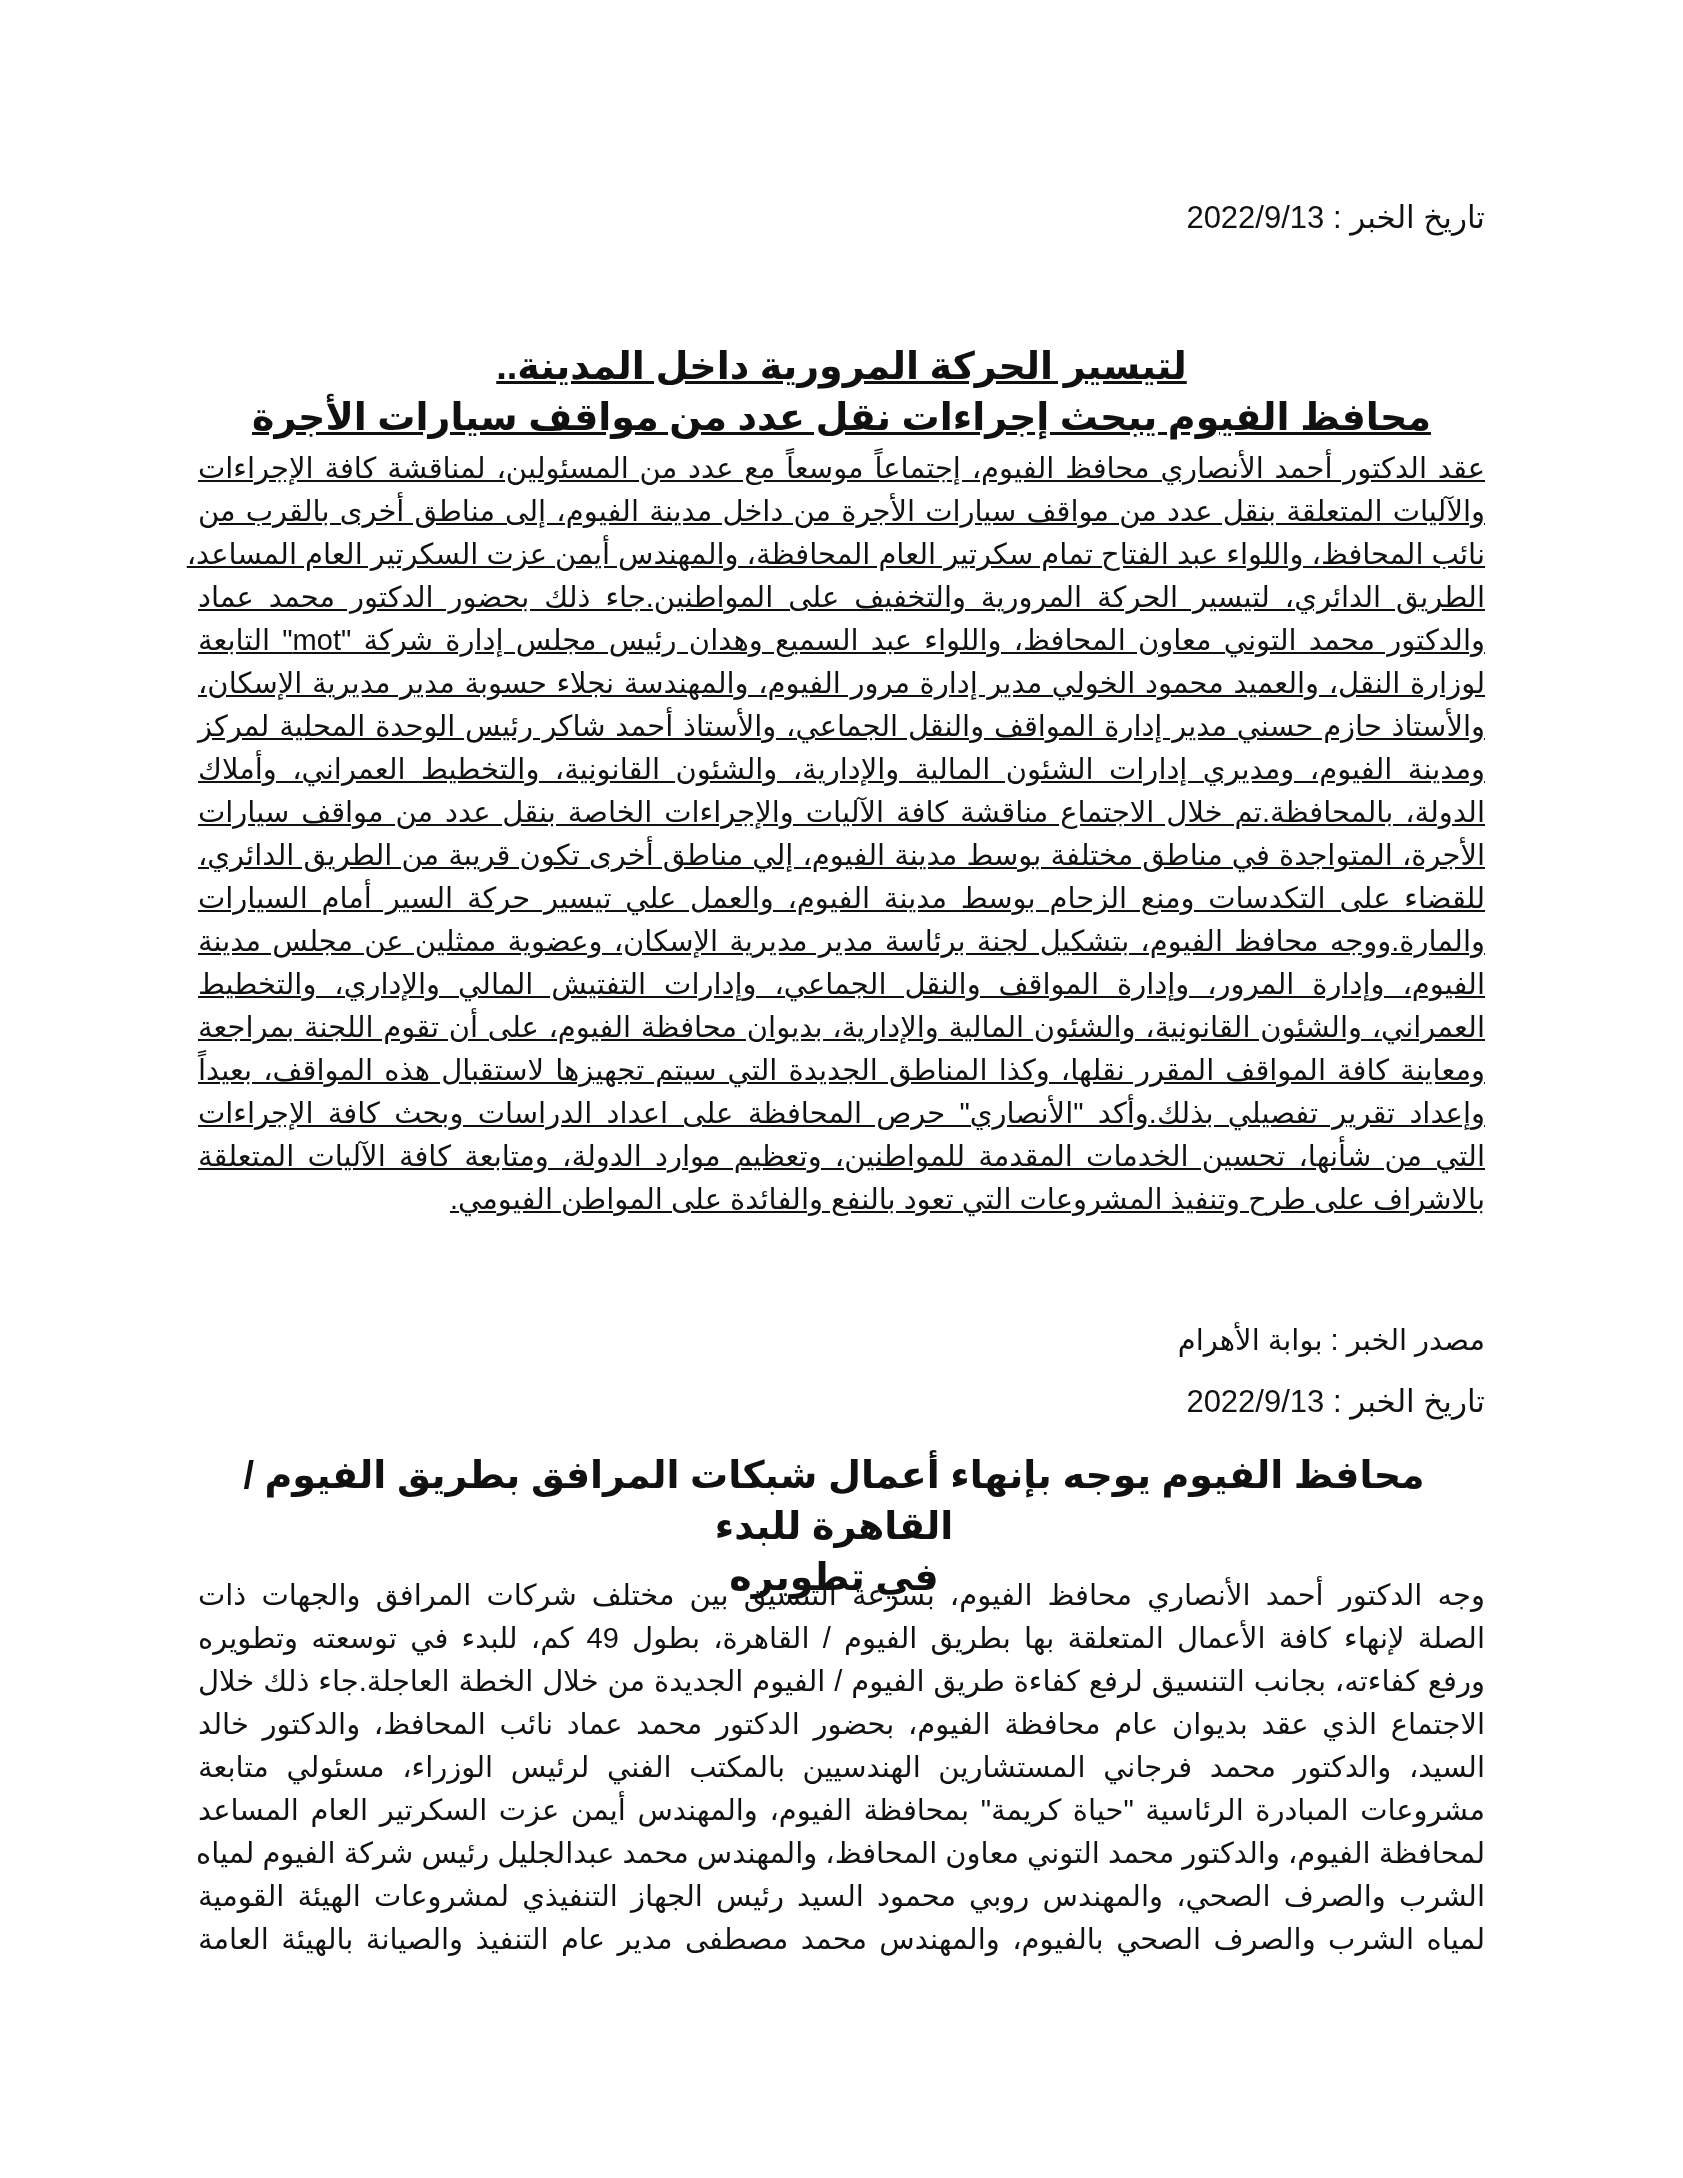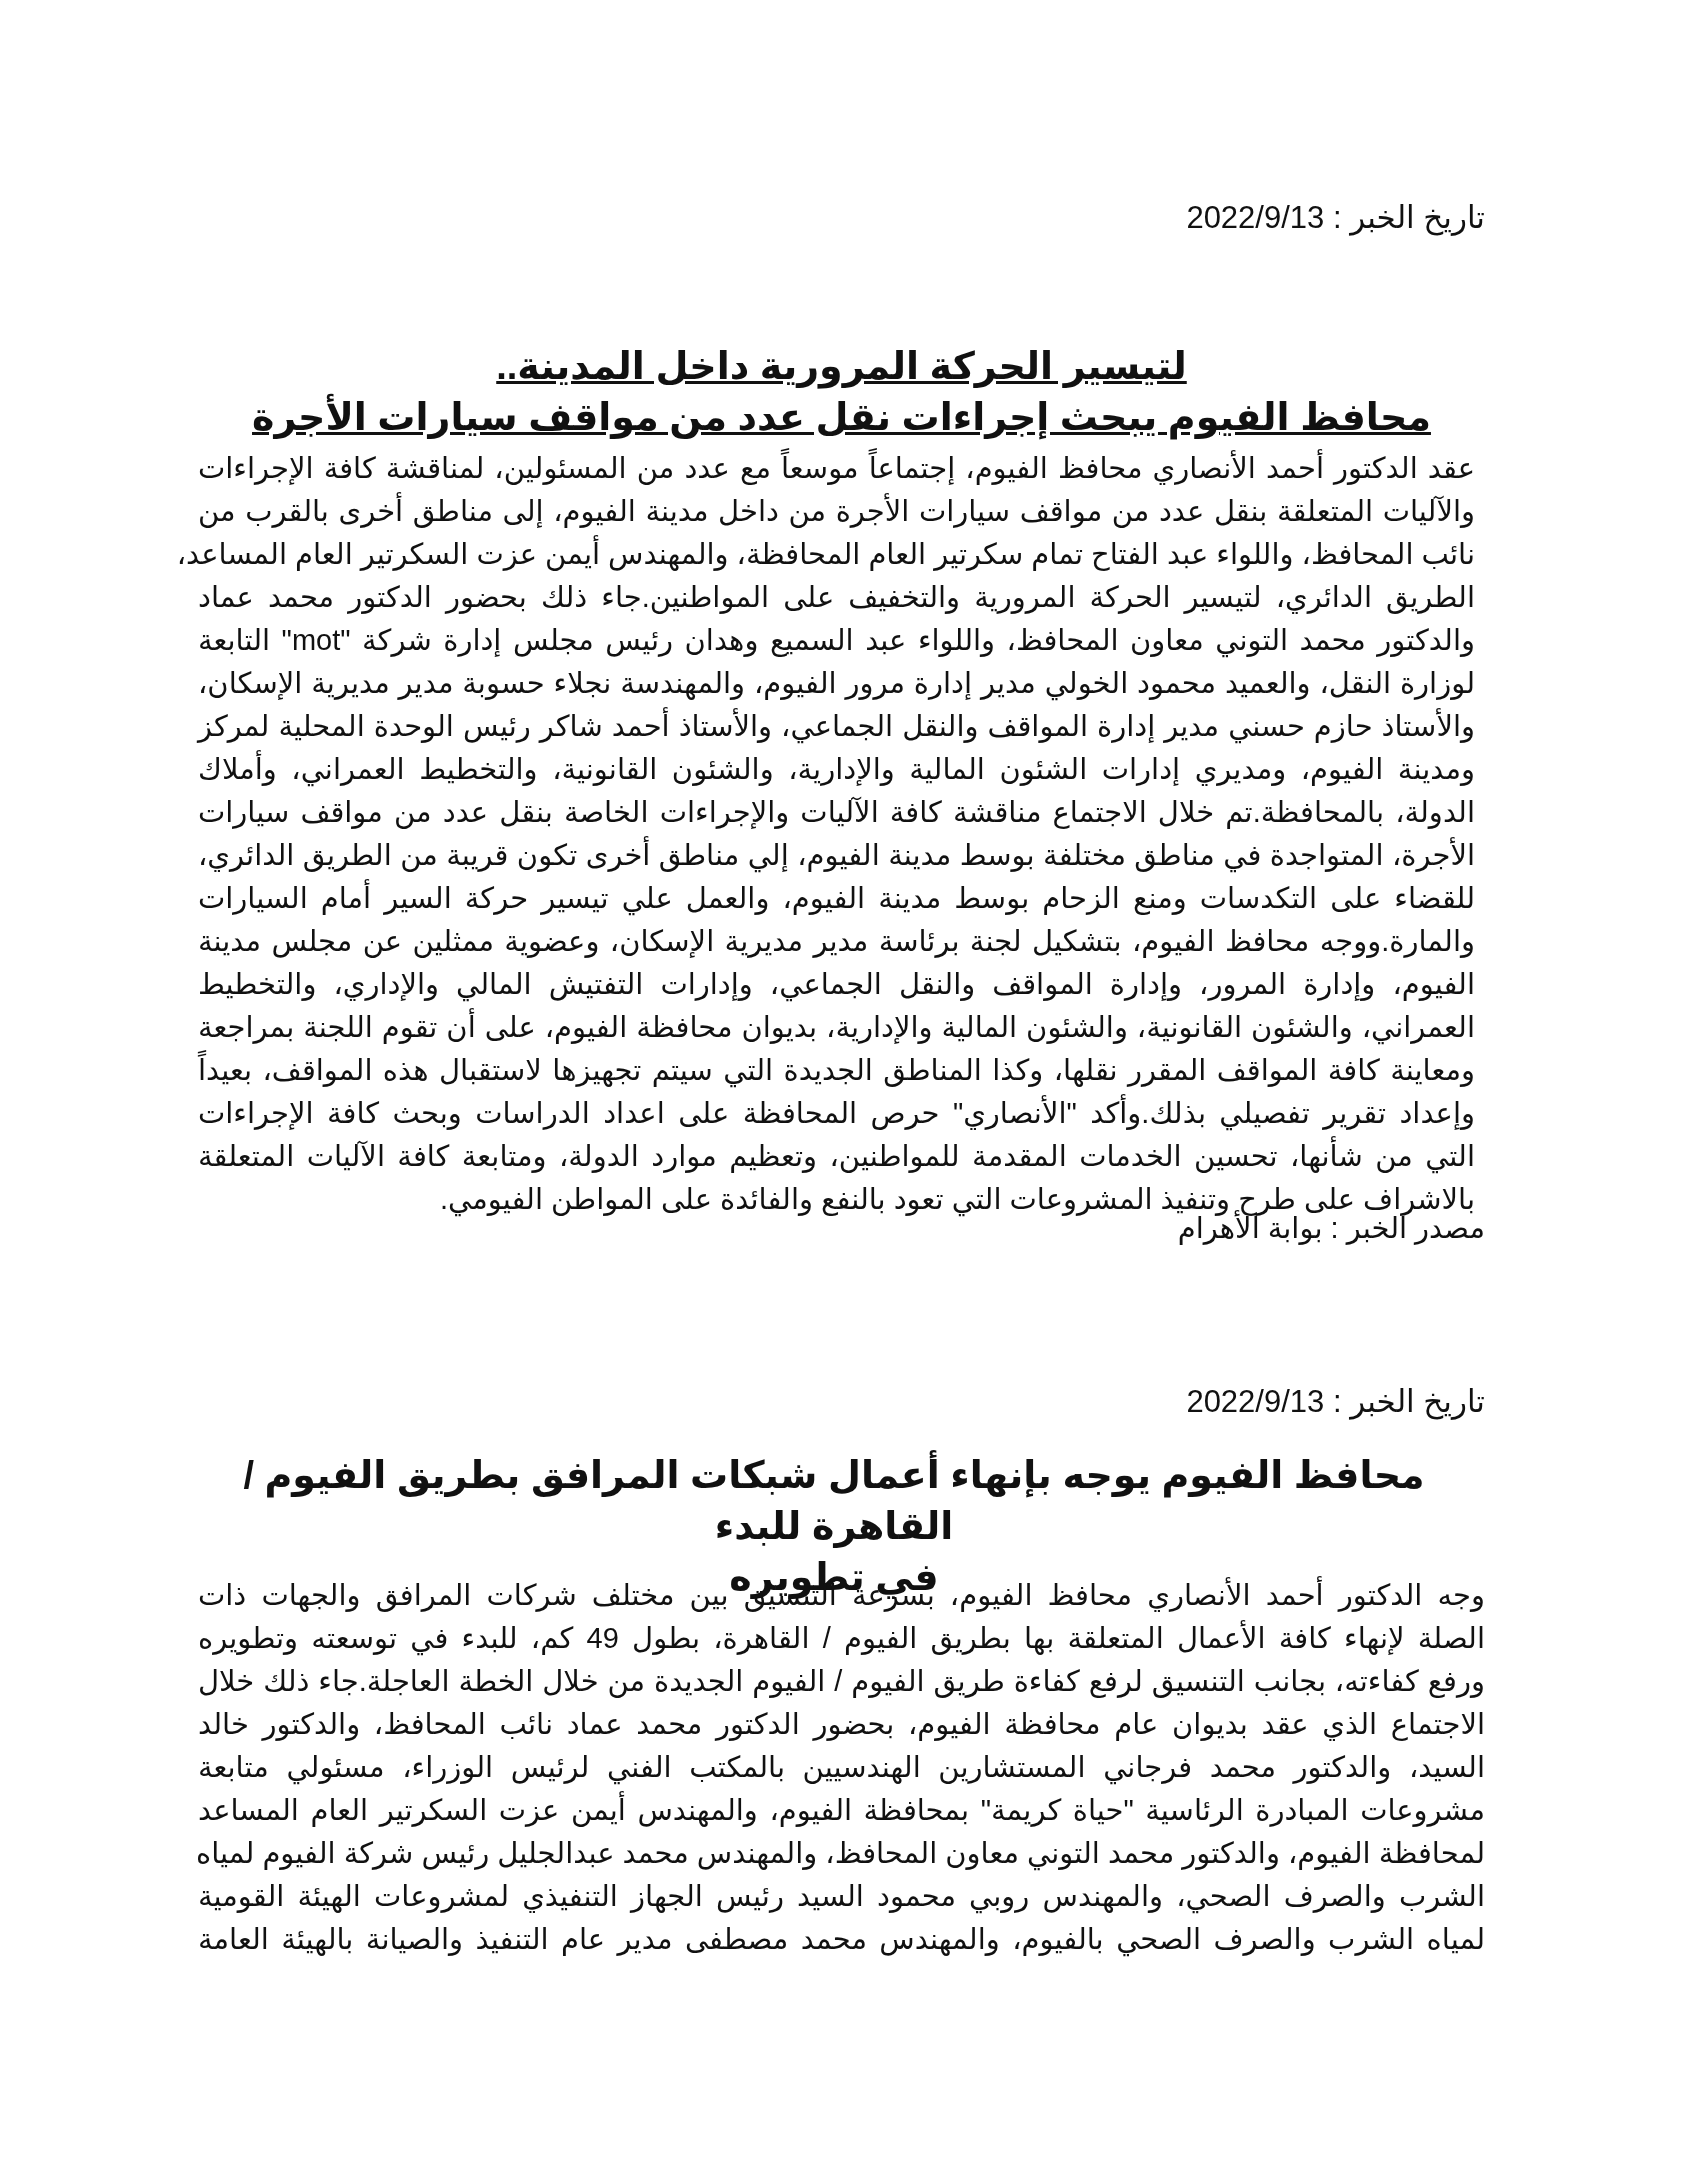--- a/index.html
+++ b/index.html
@@ -8,22 +8,22 @@
   .page { position: absolute; left: 198px; right: 198px; top: 0; direction: rtl; }
   .date { font-size: 31px; line-height: 40px; text-align: right; }
   .date .num { direction: ltr; unicode-bidi: embed; }
   .headline { font-weight: bold; font-size: 38px; line-height: 51px; text-align: center; margin: 0; }
   .body { font-size: 29px; line-height: 43px; text-align: justify; text-align-last: right; margin: 0; }
   .body .line { display: block; text-align: justify; text-align-last: justify; white-space: nowrap; }
   .body .line.last { text-align-last: right; }
   .source { font-size: 29px; line-height: 43px; text-align: right; }
   #a1-date { position: absolute; top: 198px; right: 0; left: 0; }
   #a1-head { position: absolute; top: 341px; right: 0; left: 0; text-decoration: underline; }
-  #a1-body { position: absolute; top: 447px; right: 10px; left: 0; }
-  #a1-src  { position: absolute; top: 1207px; right: 0; left: 0; }
+  #a1-body { position: absolute; top: 447px; right: 0; left: 0; text-decoration: underline; }
+  #a1-src  { position: absolute; top: 1319px; right: 0; left: 0; }
   #a2-date { position: absolute; top: 1382px; right: 0; left: 0; }
   #a2-head { position: absolute; top: 1450px; right: 15px; left: 0; }
   #a2-body { position: absolute; top: 1574px; right: 0; left: 0; }
 </style>
 </head>
 <body>
 
 <div class="page">
 
   <div id="a1-date" class="date">

